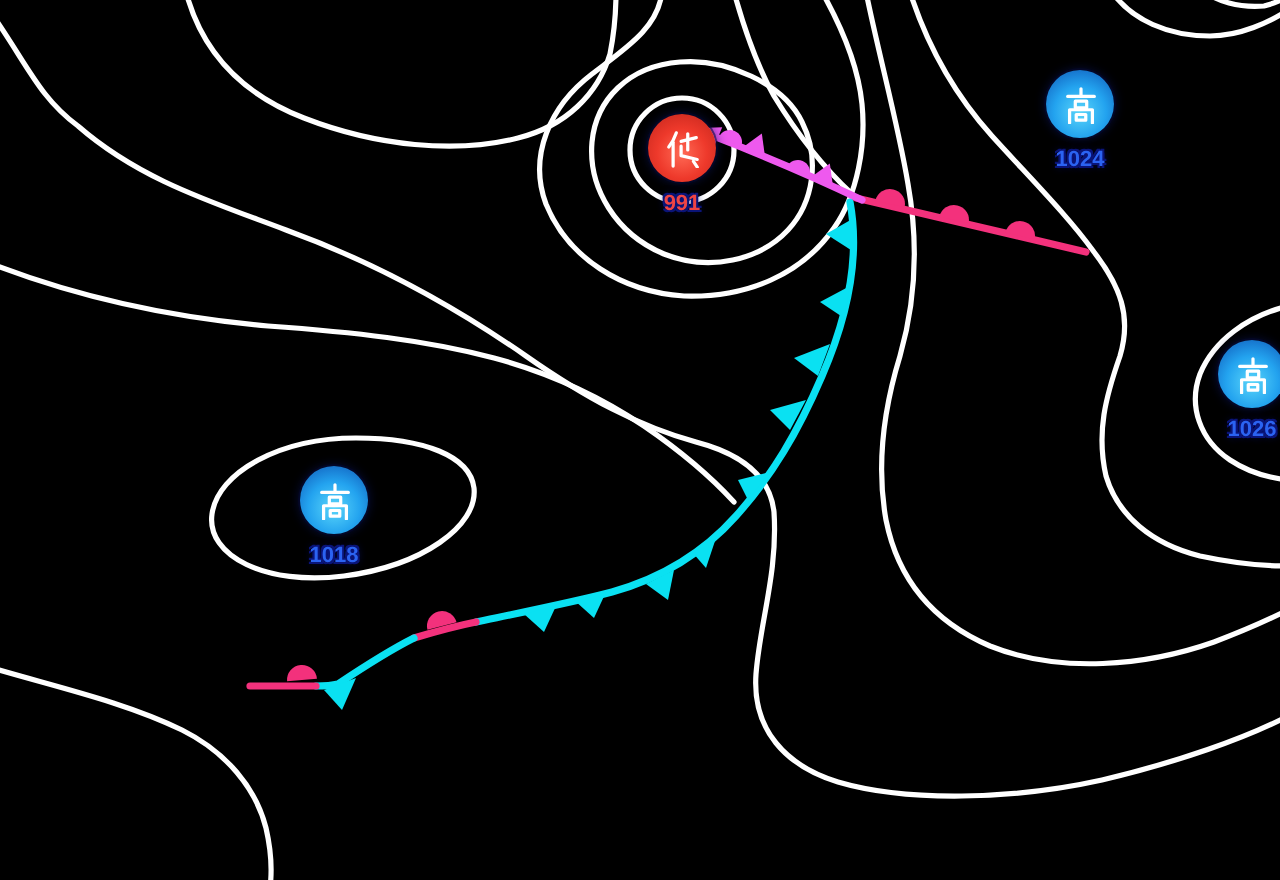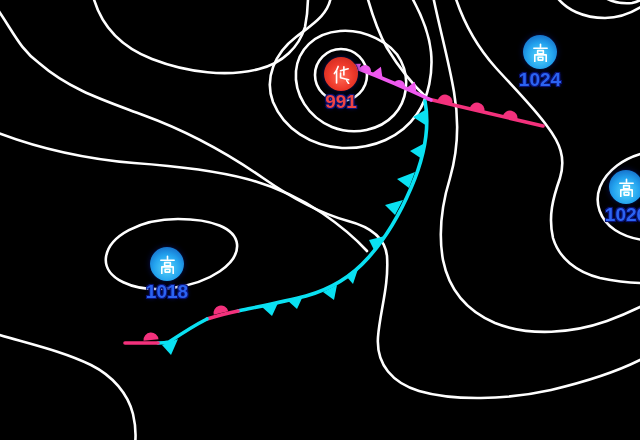--- a/index.html
+++ b/index.html
@@ -6,21 +6,21 @@
   .stage{position:relative;width:640px;height:440px;background:#000;overflow:hidden;
          font-family:"Liberation Sans","DejaVu Sans",sans-serif;}
   .stage svg.maplayer{position:absolute;left:0;top:0;}
   
   .center{position:absolute;text-align:center;pointer-events:none;}
   .disc{width:34px;height:34px;border-radius:50%;margin:0 auto;
         display:flex;align-items:center;justify-content:center;
         box-shadow:0 0 0 1px rgba(5,10,50,.55), 0 0 6px rgba(10,20,90,.8);}
   .disc.high{background:radial-gradient(circle at 50% 62%, #5ad6fa 0%, #23a3ef 48%, #0d52b4 100%);}
   .disc.low{background:radial-gradient(circle at 50% 58%, #ff6a55 0%, #ee392b 48%, #bf241b 100%);}
-  .pnum{margin-top:1px;font-size:19px;font-weight:700;line-height:20px;color:#2b63f2;
+  .pnum{margin-top:1px;font-size:11px;font-weight:700;line-height:20px;color:#2b63f2;
         letter-spacing:0px;
         text-shadow:-1px -1px 0 #0a1478,1px -1px 0 #0a1478,-1px 1px 0 #0a1478,
                     1px 1px 0 #0a1478,0 0 4px #0a1478;}
   .glyph svg{display:block;}
 </style>
 </head>
 <body>
 
 <div class="stage">
 
@@ -123,21 +123,21 @@
               <path d="M10,1.5 V4.5"></path>
               <path d="M3,5.5 H17"></path>
               <rect x="7" y="8" width="6" height="3.5"></rect>
               <path d="M4,19.5 V12.5 H16 V19.5"></path>
               <rect x="7.5" y="15" width="5" height="3"></rect>
             </svg>
           </span>
         </div>
         <div class="pnum" style="color: rgb(43, 99, 242);">1026</div>
       </div>
-      <div class="center" style="left: 127px; top: 247px; width: 80px;">
+      <div class="center" style="left: 127px; top: 233px; width: 80px;">
         <div class="disc high" title="高">
           <span class="glyph">
             <svg width="19" height="19" viewBox="0 0 20 20" fill="none" stroke="#fff" stroke-width="1.7" stroke-linecap="round" stroke-linejoin="round">
               <path d="M10,1.5 V4.5"></path>
               <path d="M3,5.5 H17"></path>
               <rect x="7" y="8" width="6" height="3.5"></rect>
               <path d="M4,19.5 V12.5 H16 V19.5"></path>
               <rect x="7.5" y="15" width="5" height="3"></rect>
             </svg>
           </span>

